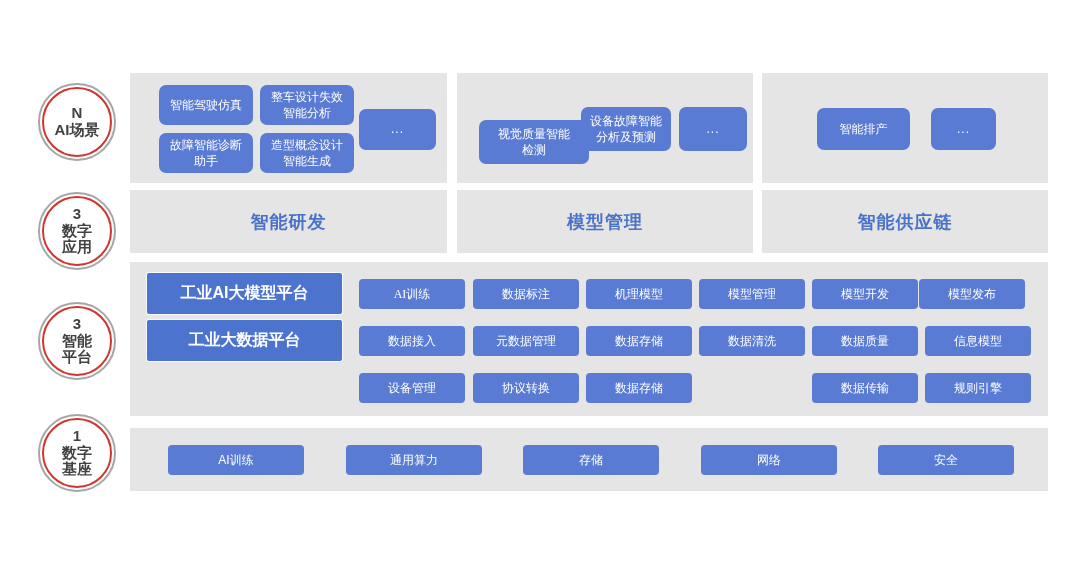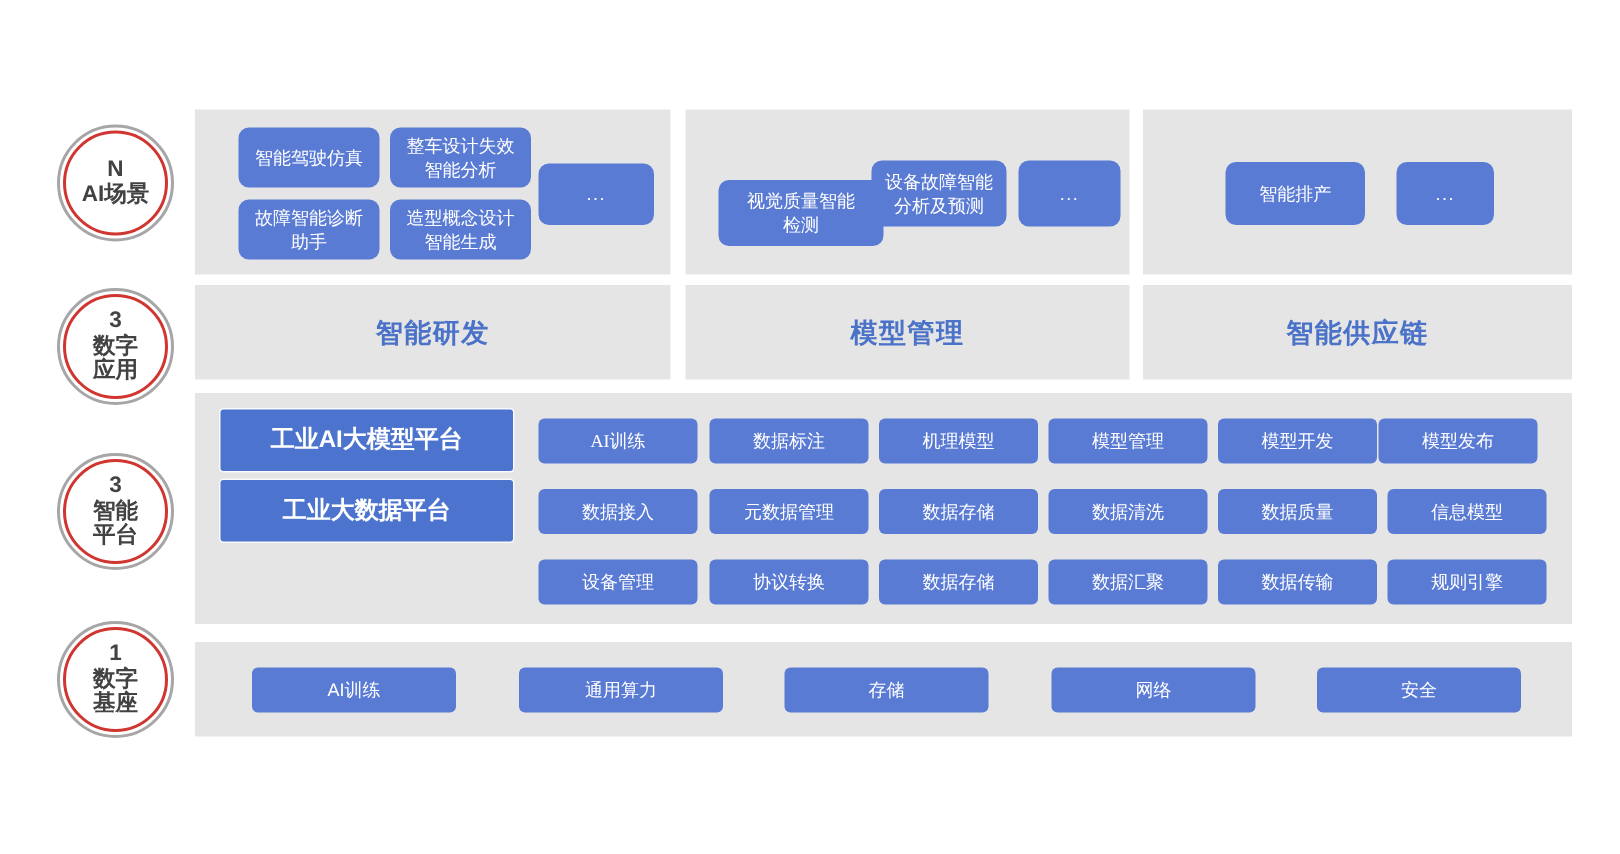--- a/index.html
+++ b/index.html
@@ -117,21 +117,20 @@
     <div class="mbtn" style="left:229px;top:64px">数据接入</div>
     <div class="mbtn" style="left:343px;top:64px">元数据管理</div>
     <div class="mbtn" style="left:456px;top:64px">数据存储</div>
     <div class="mbtn" style="left:569px;top:64px">数据清洗</div>
     <div class="mbtn" style="left:682px;top:64px">数据质量</div>
     <div class="mbtn" style="left:795px;top:64px">信息模型</div>
 
     <div class="mbtn" style="left:229px;top:111px">设备管理</div>
     <div class="mbtn" style="left:343px;top:111px">协议转换</div>
     <div class="mbtn" style="left:456px;top:111px">数据存储</div>
-    <div class="mbtn" style="left:569px;top:111px">数据汇聚</div>
     <div class="mbtn" style="left:682px;top:111px">数据传输</div>
     <div class="mbtn" style="left:795px;top:111px">规则引擎</div>
   </div>
 
   <div class="panel" style="left:130px;top:428px;width:918px;height:63px">
     <div class="bbtn" style="left:38px">AI训练</div>
     <div class="bbtn" style="left:216px">通用算力</div>
     <div class="bbtn" style="left:393px">存储</div>
     <div class="bbtn" style="left:571px">网络</div>
     <div class="bbtn" style="left:748px">安全</div>

